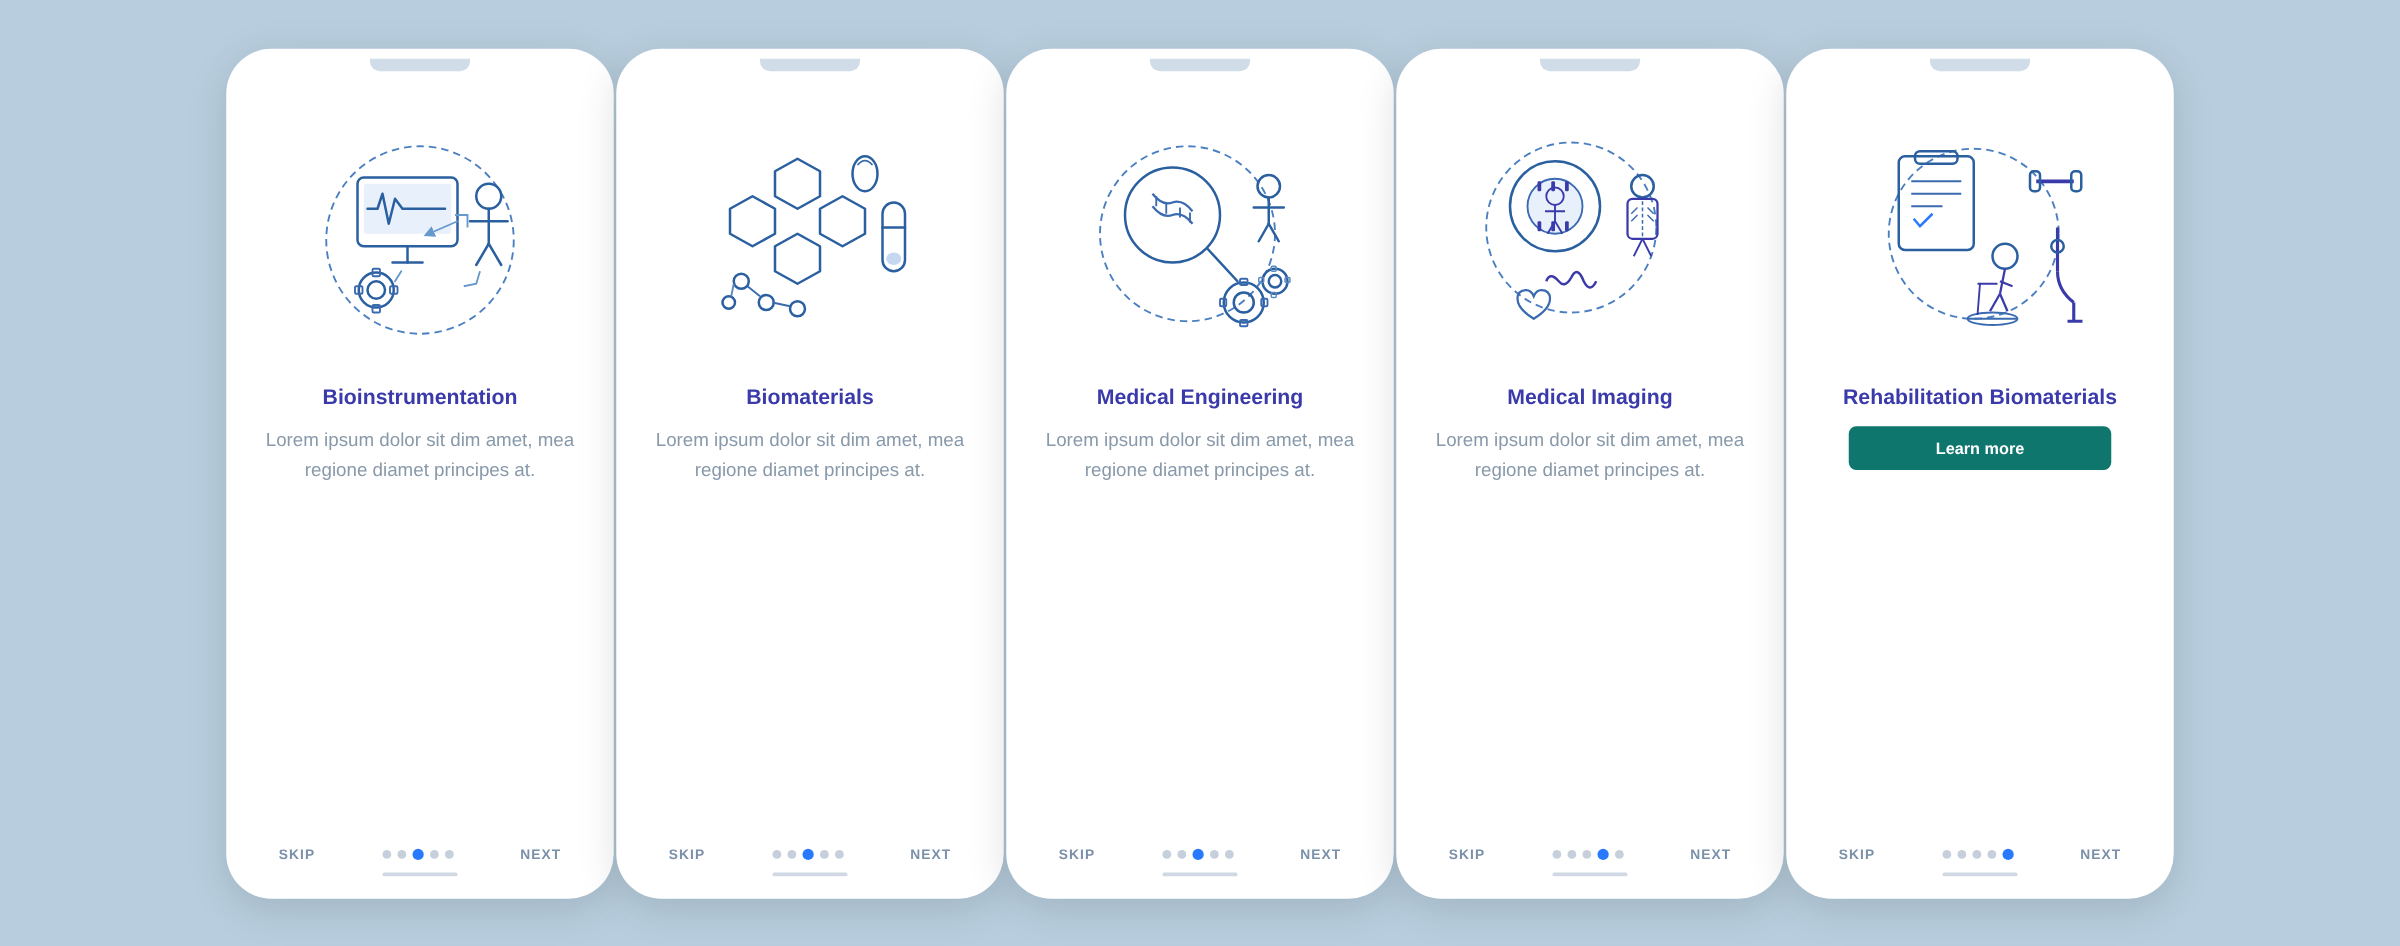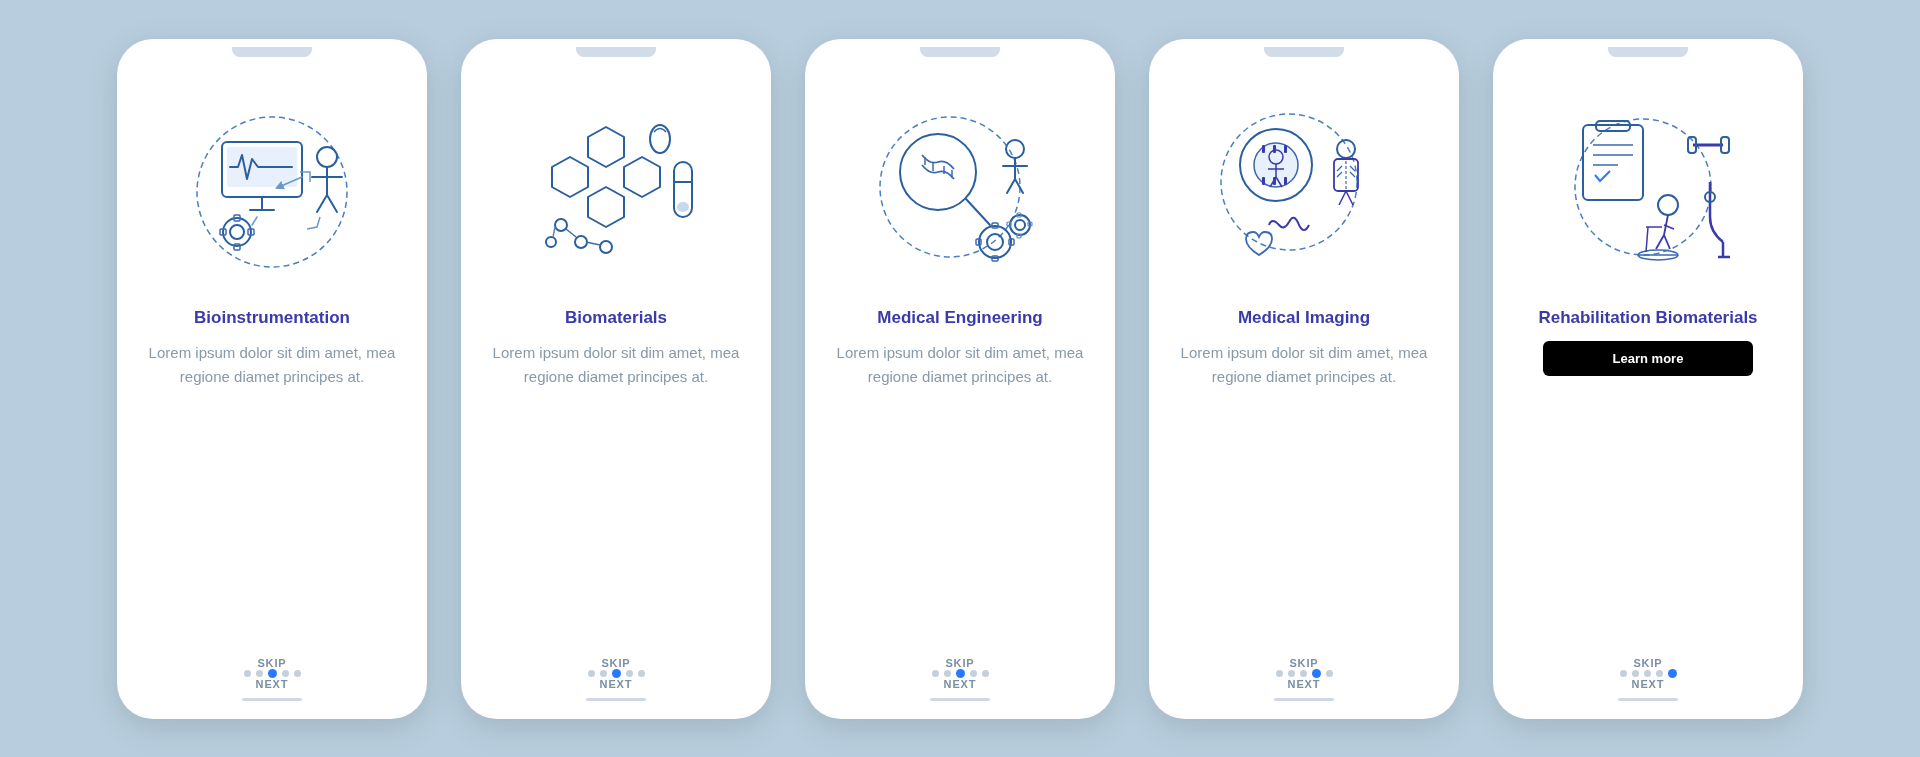--- a/index.html
+++ b/index.html
@@ -10,21 +10,21 @@
       background: #b8cede;
       display: flex;
       align-items: center;
       justify-content: center;
       font-family: 'Segoe UI', Arial, sans-serif;
       overflow: hidden;
     }
 
     .cards-container {
       display: flex;
-      gap: 34px;
+      gap: 2px;
       align-items: center;
       justify-content: center;
       padding: 30px 40px;
     }
 
     .phone-card {
       width: 310px;
       min-height: 680px;
       background: #fff;
       border-radius: 36px;
@@ -76,40 +76,39 @@
 
     .card-body {
       font-size: 15px;
       color: #8899aa;
       text-align: center;
       line-height: 1.6;
       margin-bottom: 14px;
     }
 
     .learn-more-btn {
-      background: #000000;
+      background: #0f766e;
       color: #fff;
       border: none;
       border-radius: 6px;
       padding: 10px 32px;
       font-size: 13px;
       font-weight: 600;
       cursor: pointer;
       margin-bottom: 14px;
       width: 80%;
     }
 
     .card-nav {
       display: flex;
       align-items: center;
       justify-content: space-between;
       width: 100%;
       padding: 0 18px;
       margin-top: auto;
-      flex-direction: column;
     }
 
     .nav-skip, .nav-next {
       font-size: 11px;
       font-weight: 700;
       color: #7a8fa8;
       letter-spacing: 0.08em;
       cursor: pointer;
     }
 

